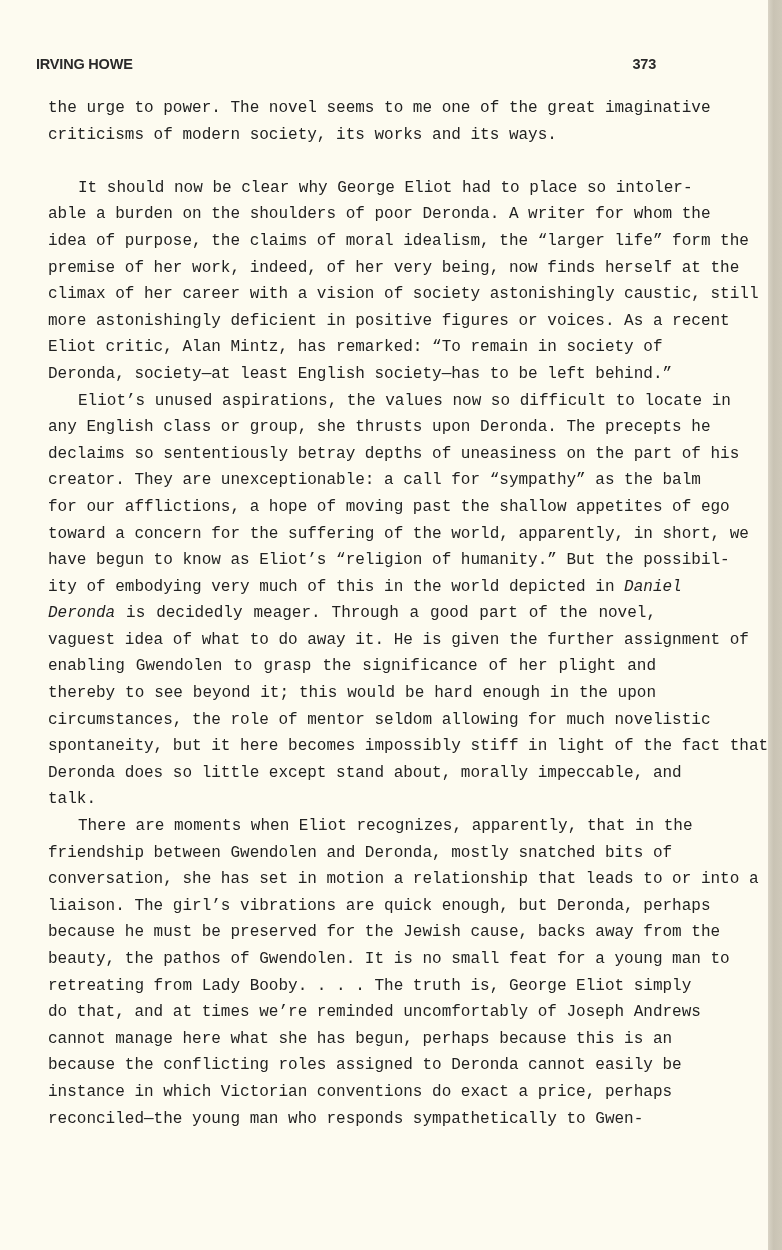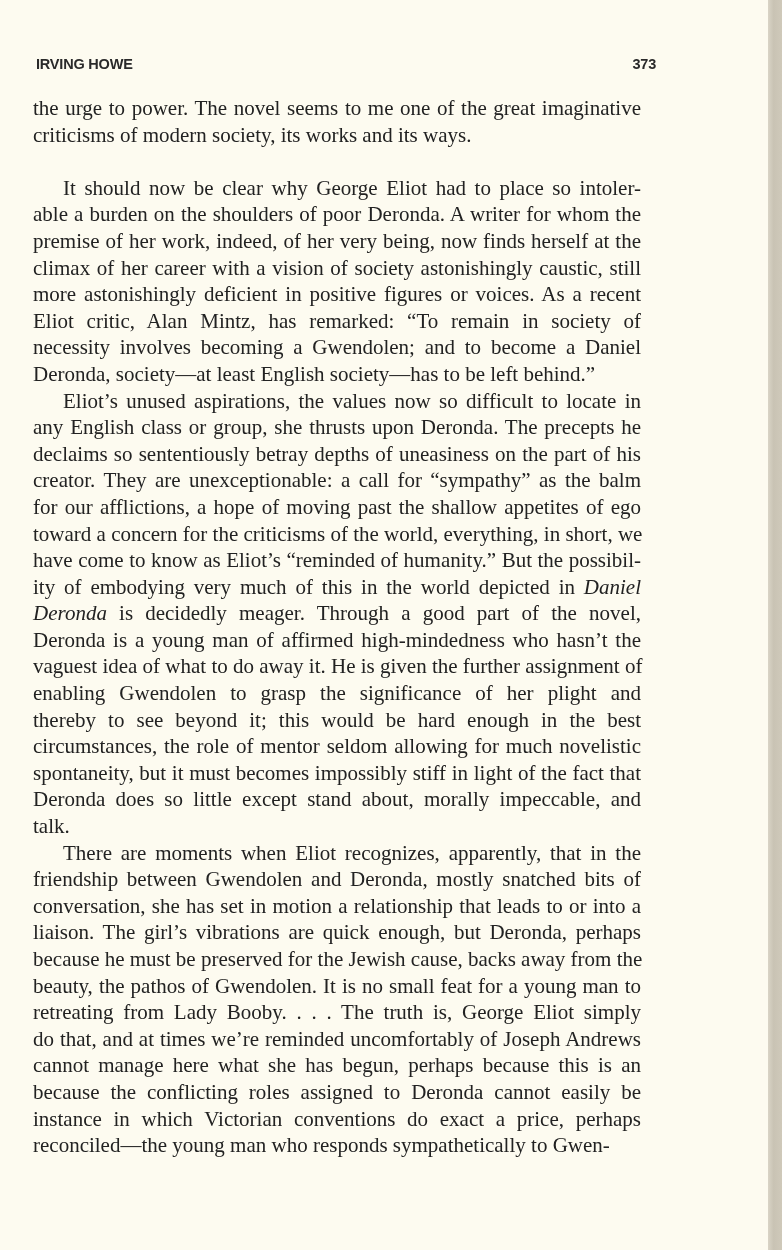--- a/index.html
+++ b/index.html
@@ -48,25 +48,25 @@
       top: 0;
     }
     .running-head .page-num {
       position: absolute;
       right: 0;
       top: 0;
       margin-left: 36px;
     }
     .body-text {
       position: absolute;
-      left: 33px;
+      left: 48px;
       top: 95px;
       width: 608px;
-      font-family: Liberation Serif, serif;
-      font-size: 21px;
+      font-family: Liberation Mono, monospace;
+      font-size: 16px;
       line-height: 26.6px;
       color: #222222;
       text-align: justify;
     }
     .line {
       display: block;
       text-align: justify;
       text-align-last: justify;
       white-space: nowrap;
       height: 26.6px;
@@ -90,43 +90,42 @@
     <span class="page-num">373</span>
   </div>
   <div class="body-text" id="body-text">
       <div>
         <span class="line">the urge to power. The novel seems to me one of the great imaginative</span>
         <span class="line last">criticisms of modern society, its works and its ways.</span>
       </div>
       <div style="margin-top: 26.6px;">
         <span class="line first-indent">It should now be clear why George Eliot had to place so intoler-</span>
         <span class="line">able a burden on the shoulders of poor Deronda. A writer for whom the</span>
+        <span class="line">idea of purpose, the claims of moral idealism, the “larger life” form the</span>
         <span class="line">premise of her work, indeed, of her very being, now finds herself at the</span>
         <span class="line">climax of her career with a vision of society astonishingly caustic, still</span>
         <span class="line">more astonishingly deficient in positive figures or voices. As a recent</span>
         <span class="line">Eliot critic, Alan Mintz, has remarked: “To remain in society of</span>
-        <span class="line">necessity involves becoming a Gwendolen; and to become a Daniel</span>
         <span class="line last">Deronda, society—at least English society—has to be left behind.”</span>
       </div>
       <div>
         <span class="line first-indent">Eliot’s unused aspirations, the values now so difficult to locate in</span>
         <span class="line">any English class or group, she thrusts upon Deronda. The precepts he</span>
         <span class="line">declaims so sententiously betray depths of uneasiness on the part of his</span>
         <span class="line">creator. They are unexceptionable: a call for “sympathy” as the balm</span>
         <span class="line">for our afflictions, a hope of moving past the shallow appetites of ego</span>
-        <span class="line">toward a concern for the criticisms of the world, everything, in short, we</span>
-        <span class="line">have come to know as Eliot’s “reminded of humanity.” But the possibil-</span>
+        <span class="line">toward a concern for the suffering of the world, apparently, in short, we</span>
+        <span class="line">have begun to know as Eliot’s “religion of humanity.” But the possibil-</span>
         <span class="line">ity of embodying very much of this in the world depicted in <em>Daniel</em></span>
         <span class="line"><em>Deronda</em> is decidedly meager. Through a good part of the novel,</span>
-        <span class="line">Deronda is a young man of affirmed high-mindedness who hasn’t the</span>
         <span class="line">vaguest idea of what to do away it. He is given the further assignment of</span>
         <span class="line">enabling Gwendolen to grasp the significance of her plight and</span>
-        <span class="line">thereby to see beyond it; this would be hard enough in the best</span>
+        <span class="line">thereby to see beyond it; this would be hard enough in the upon</span>
         <span class="line">circumstances, the role of mentor seldom allowing for much novelistic</span>
-        <span class="line">spontaneity, but it must becomes impossibly stiff in light of the fact that</span>
+        <span class="line">spontaneity, but it here becomes impossibly stiff in light of the fact that</span>
         <span class="line">Deronda does so little except stand about, morally impeccable, and</span>
         <span class="line last">talk.</span>
       </div>
       <div>
         <span class="line first-indent">There are moments when Eliot recognizes, apparently, that in the</span>
         <span class="line">friendship between Gwendolen and Deronda, mostly snatched bits of</span>
         <span class="line">conversation, she has set in motion a relationship that leads to or into a</span>
         <span class="line">liaison. The girl’s vibrations are quick enough, but Deronda, perhaps</span>
         <span class="line">because he must be preserved for the Jewish cause, backs away from the</span>
         <span class="line">beauty, the pathos of Gwendolen. It is no small feat for a young man to</span>

